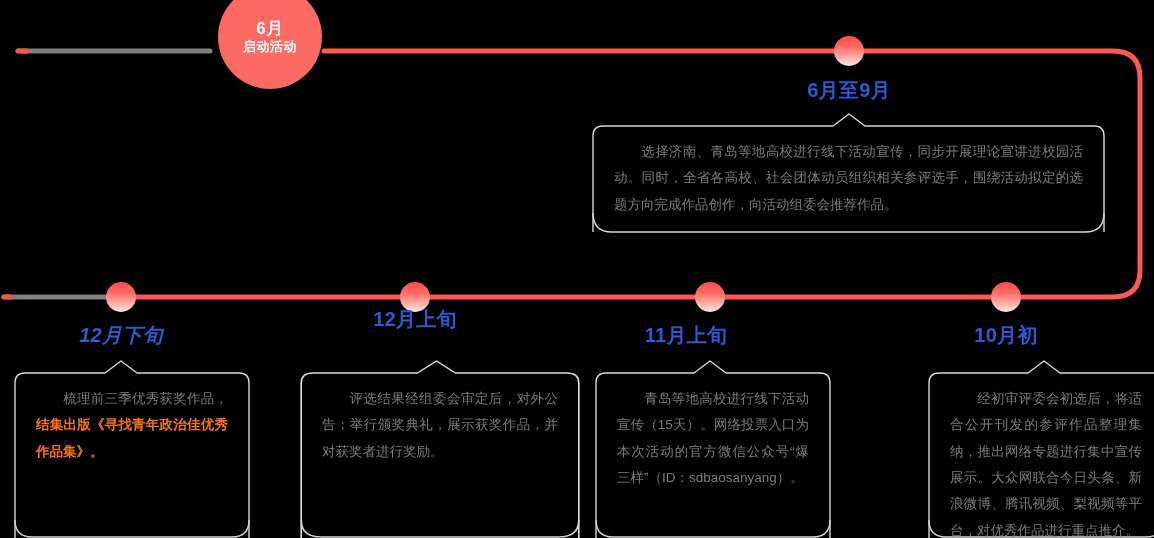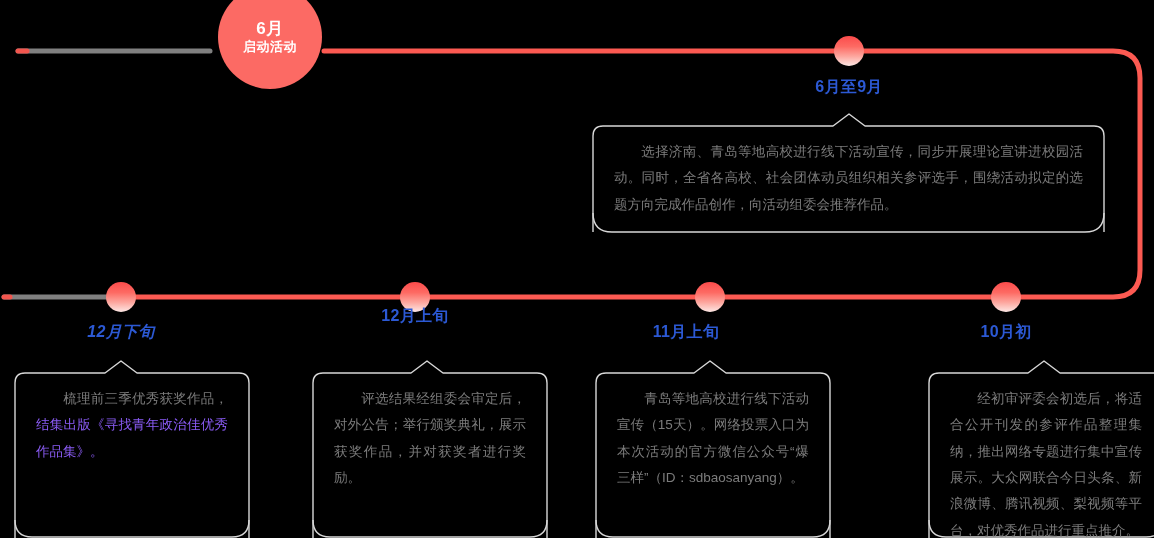--- a/index.html
+++ b/index.html
@@ -66,21 +66,21 @@
   .launch-badge .bl-title {
     font-size: 13px;
     font-weight: bold;
     color: #ffffff;
     letter-spacing: 0.5px;
   }
 
   
   .date-label {
     position: absolute;
-    font-size: 16px;
+    font-size: 20px;
     font-weight: bold;
     color: #2c59d4;
     white-space: nowrap;
     transform: translateX(-50%);
     letter-spacing: 0.3px;
   }
 
   
   .card {
     position: absolute;
@@ -101,22 +101,22 @@
     box-sizing: border-box;
     padding: 26px 22px 14px 22px;
     font-size: 13.5px;
     line-height: 1.95;
     color: #7c7c7c;
     text-align: justify;
     text-justify: inter-ideograph;
   }
   .card-body .indent { display: inline-block; width: 2em; }
   .card-body .hl {
-    color: #8b5cf6;
-    font-weight: normal;
+    color: #f97316;
+    font-weight: bold;
   }
 </style>
 </head>
 <body>
 
 <div id="stage">
 
   <svg class="track-svg" viewBox="0 0 1154 538" preserveAspectRatio="none">
 
     <line x1="18" y1="51" x2="210" y2="51" stroke="#808080" stroke-width="5" stroke-linecap="round"></line>
@@ -162,21 +162,21 @@
   <div class="card" style="left:14px; top:360px; width:236px; height:178px;">
     <svg class="card-svg" viewBox="0 0 236 178" preserveAspectRatio="none">
       <path d="M 1 178 L 1 23 Q 1 13 11 13 L 91 13 L 107 1 L 123 13 L 225 13 Q 235 13 235 23 L 235 178" fill="none" stroke="#d8d8d8" stroke-width="1.4" stroke-linejoin="round"></path>
       <path d="M 1 160 Q 1 177 18 177 L 218 177 Q 235 177 235 160" fill="none" stroke="#d8d8d8" stroke-width="1.4"></path>
     </svg>
     <div class="card-body">
       <span class="indent"></span><span>梳理前三季优秀获奖作品，</span><span class="hl">结集出版《寻找青年政治佳优秀作品集》。</span>
     </div>
   </div>
 
-  <div class="card" style="left:312px; top:360px; width:236px; height:178px;">
+  <div class="card" style="left:300px; top:360px; width:280px; height:178px;">
     <svg class="card-svg" viewBox="0 0 236 178" preserveAspectRatio="none">
       <path d="M 1 178 L 1 23 Q 1 13 11 13 L 99 13 L 115 1 L 131 13 L 225 13 Q 235 13 235 23 L 235 178" fill="none" stroke="#d8d8d8" stroke-width="1.4" stroke-linejoin="round"></path>
       <path d="M 1 160 Q 1 177 18 177 L 218 177 Q 235 177 235 160" fill="none" stroke="#d8d8d8" stroke-width="1.4"></path>
     </svg>
     <div class="card-body">
       <span class="indent"></span><span>评选结果经组委会审定后，对外公告；举行颁奖典礼，展示获奖作品，并对获奖者进行奖励。</span>
     </div>
   </div>
 
   <div class="card" style="left:595px; top:360px; width:236px; height:178px;">

